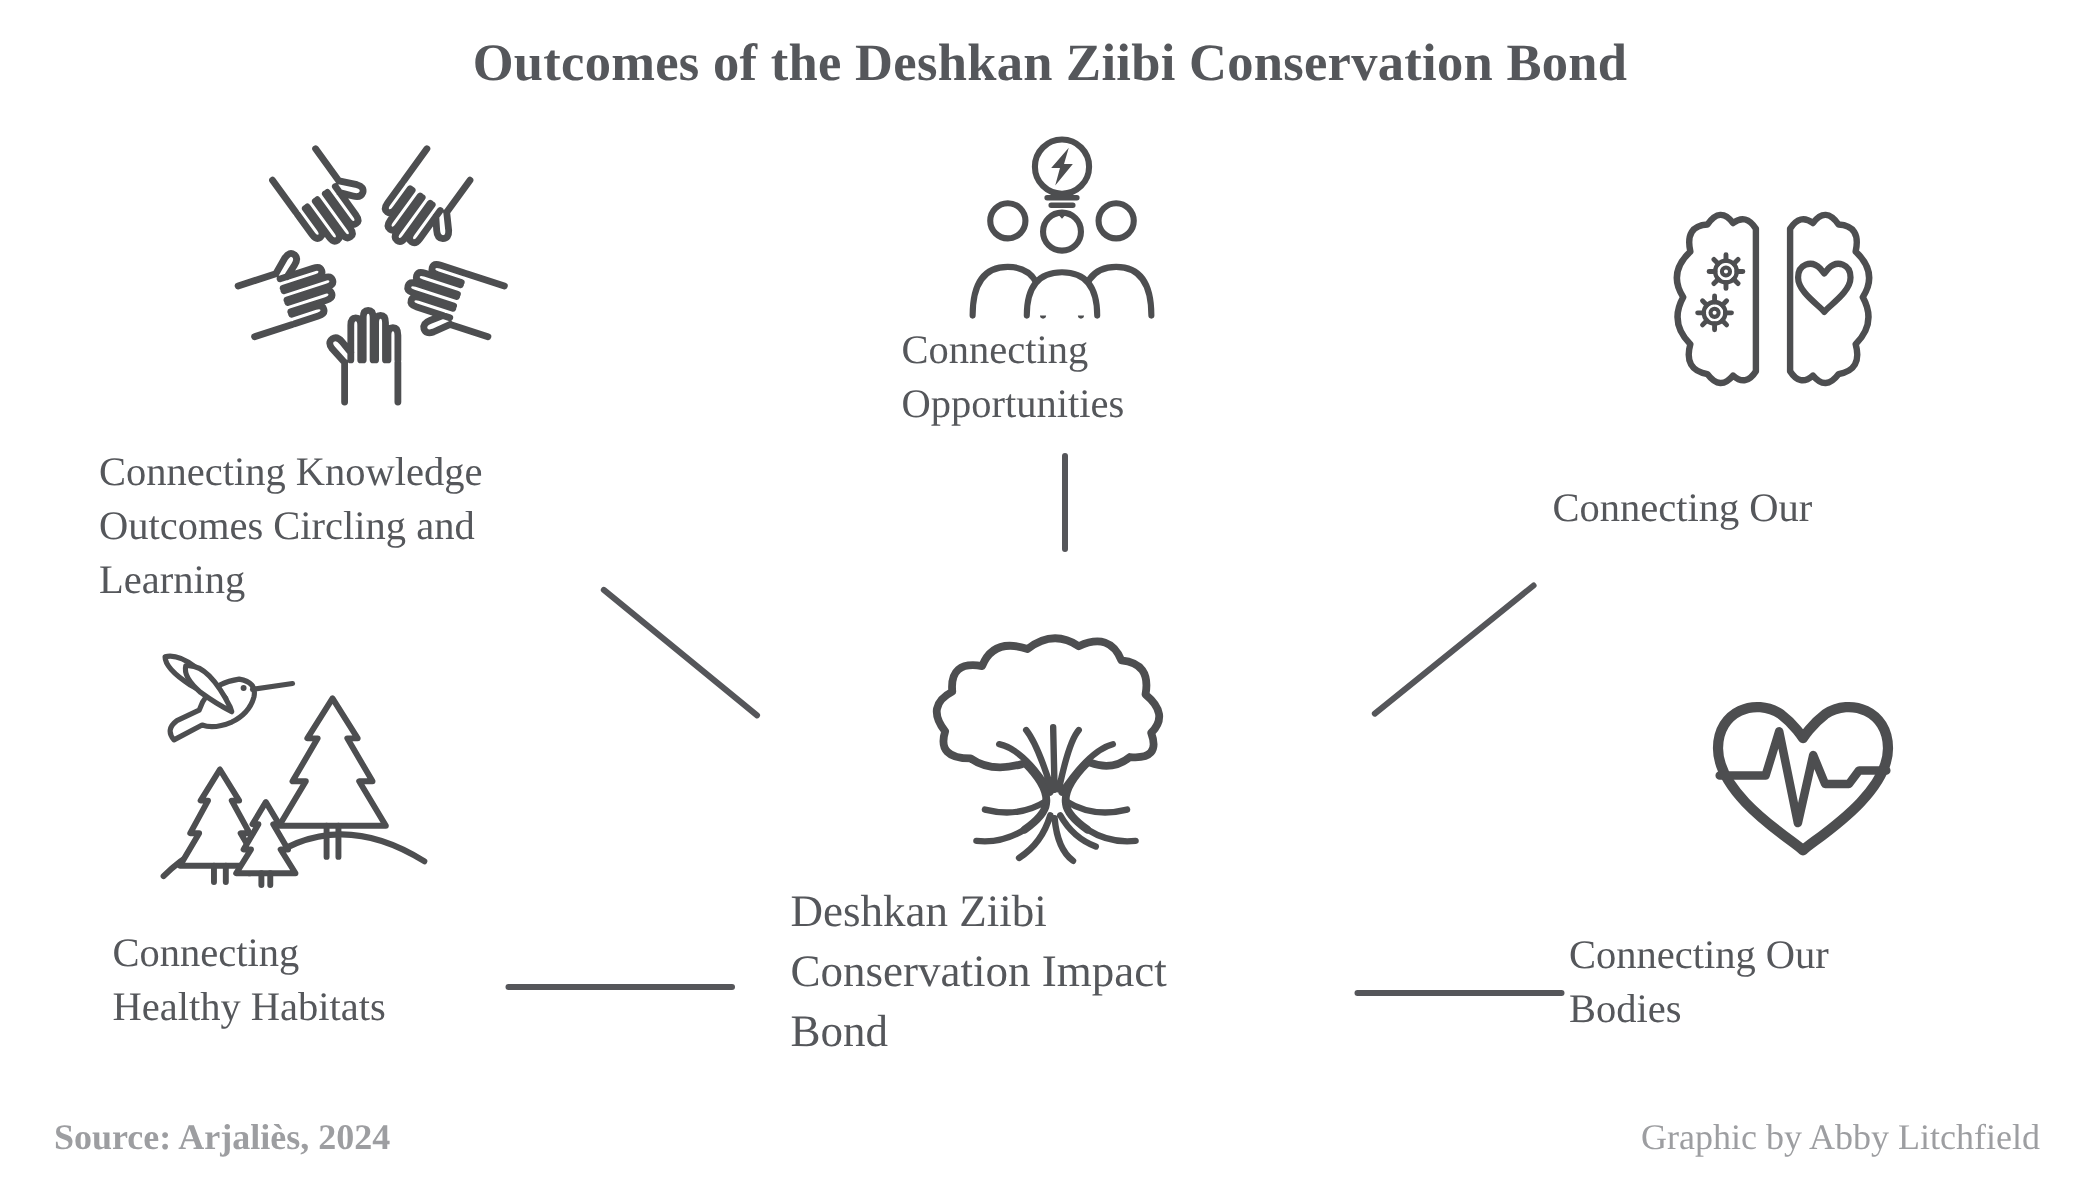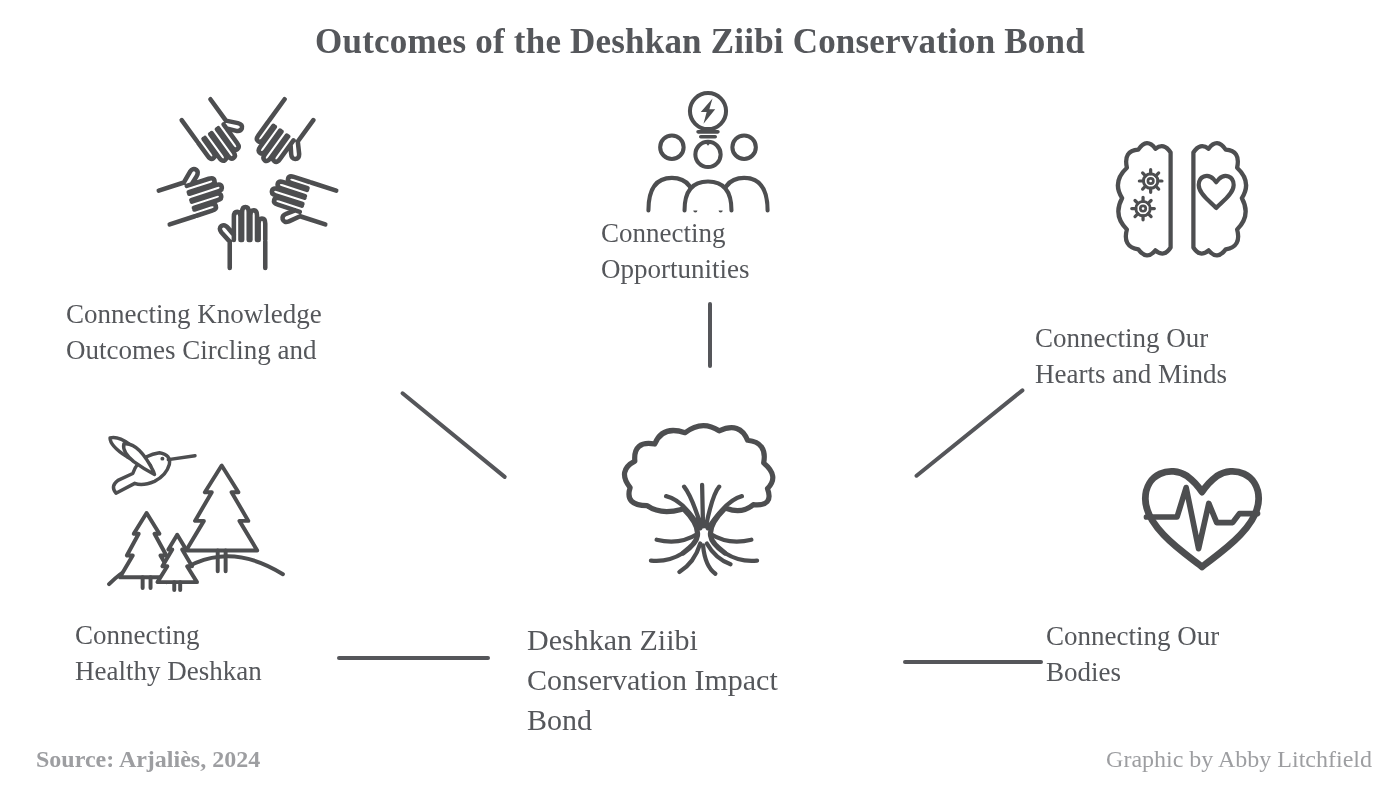--- a/index.html
+++ b/index.html
@@ -52,20 +52,21 @@
       <use href="#hand" transform="rotate(0) translate(0,62)"></use>
       <use href="#hand" transform="rotate(72) translate(0,62)"></use>
       <use href="#hand" transform="rotate(144) translate(0,62)"></use>
       <use href="#hand" transform="rotate(216) translate(0,62)"></use>
       <use href="#hand" transform="rotate(288) translate(0,62)"></use>
     </svg>
   </div>
   <div class="label" style="left:66px; top:296px; width:360px;">
     <div>Connecting Knowledge</div>
     <div>Outcomes Circling and</div>
+    <div>Learning</div>
   </div>
 
   <div class="icon-box" style="left:642px; top:84px; width:132px; height:130px;">
     <svg viewBox="-72 -82 144 144">
       <circle class="ink fillw" stroke-width="4.5" cx="-40" cy="-12" r="13"></circle>
       <path class="ink fillw" stroke-width="4.5" d="M-66,58 Q-66,22 -40,22 Q-14,22 -14,58"></path>
       <circle class="ink fillw" stroke-width="4.5" cx="40" cy="-12" r="13"></circle>
       <path class="ink fillw" stroke-width="4.5" d="M14,58 Q14,22 40,22 Q66,22 66,58"></path>
       <circle class="ink fillw" stroke-width="4.5" cx="0" cy="-4" r="14"></circle>
       <path class="ink fillw" stroke-width="4.5" d="M-26,58 Q-26,26 0,26 Q26,26 26,58"></path>
@@ -94,53 +95,52 @@
       </defs>
       <use href="#brainhalf"></use>
       <use href="#brainhalf" transform="scale(-1,1)"></use>
       <use href="#gear" transform="translate(-33,-20) scale(0.95)"></use>
       <use href="#gear" transform="translate(-41,9) scale(0.95)"></use>
       <path class="ink" stroke-width="3.8" transform="translate(36,-2) scale(1.15)" d="M0,9 C-3,5 -16,-3 -16,-12 C-16,-20 -8,-23 -2.5,-17.5 L0,-14.5 L2.5,-17.5 C8,-23 16,-20 16,-12 C16,-3 3,5 0,9 Z"></path>
     </svg>
   </div>
   <div class="label" style="left:1035px; top:320px; width:300px;">
     <div>Connecting Our</div>
-    <div>Hearts and Minds</div>
   </div>
 
   <div class="icon-box" style="left:100px; top:430px; width:190px; height:163px;">
     <svg viewBox="0 0 190 165">
       <path class="ink" stroke-width="4" d="M8,156 Q50,114 94,150 M66,154 Q120,106 184,146"></path>
       <path class="ink fillw" stroke-width="4" d="M122,36 L105,63 L112,63 L95,92 L104,92 L86,122 L158,122 L140,92 L149,92 L132,63 L139,63 Z"></path>
       <path class="ink" stroke-width="4" d="M118,122 L118,143 M126,122 L126,143"></path>
       <path class="ink fillw" stroke-width="4" d="M46,84 L33,105 L38,105 L26,127 L32,127 L19,149 L73,149 L60,127 L66,127 L54,105 L59,105 Z"></path>
       <path class="ink" stroke-width="4" d="M42,149 L42,160 M50,149 L50,160"></path>
       <path class="ink fillw" stroke-width="4" d="M77,106 L68,121 L72,121 L62,138 L67,138 L57,154 L97,154 L87,138 L92,138 L82,121 L86,121 Z"></path>
       <path class="ink" stroke-width="4" d="M74,154 L74,162 M80,154 L80,162"></path>
       <path class="ink fillw" stroke-width="3.5" d="M59,23 Q71,25 69,35 Q66,46 54,52 Q42,57 34,54 L15,64 Q9,57 17,51 L32,44 Q36,32 46,27 Q52,24 59,23 Z"></path>
       <path class="ink fillw" stroke-width="3.5" d="M50,36 Q24,4 9,8 Q9,16 26,27 Q40,35 50,39 Z"></path>
       <path class="ink fillw" stroke-width="3.5" d="M53,42 Q38,12 23,14 Q21,22 33,32 Q44,40 54,45 Z"></path>
       <path class="ink" stroke-width="3.5" d="M68,30 L95,26"></path>
       <circle class="inkfill" cx="62" cy="29" r="2"></circle>
     </svg>
   </div>
   <div class="label" style="left:75px; top:617px; width:250px;">
     <div>Connecting</div>
-    <div>Healthy Deshkan</div>
+    <div>Healthy Habitats</div>
   </div>
 
   <div class="icon-box" style="left:614px; top:400px; width:180px; height:198px;">
     <svg viewBox="-95 -78 190 186">
       <path class="ink fillw" stroke-width="5.5" d="M-24,26 Q-46,32 -60,22 Q-84,22 -78,3 Q-92,-15 -73,-25 Q-75,-47 -52,-43 Q-44,-63 -20,-55 Q-2,-69 16,-57 Q38,-67 46,-47 Q67,-45 63,-23 Q80,-9 67,4 Q74,23 52,21 Q40,31 24,25"></path>
       <path class="ink" stroke-width="4.5" d="M-4,46 Q-22,16 -40,12 M-3,44 Q-13,12 -21,2 M-1,44 L-2,0 M2,44 Q9,10 16,2 M4,46 Q24,16 40,12"></path>
       <path class="ink" stroke-width="5.5" d="M-22,25 Q-5,42 -7,54 Q-8,62 -22,72 M22,25 Q5,42 7,54 Q8,62 22,72"></path>
       <path class="ink" stroke-width="4.5" d="M-7,52 Q-26,64 -50,58 M-22,72 Q-38,82 -56,80 M-4,62 Q-10,82 -26,92 M-1,64 Q1,86 12,94 M7,52 Q26,64 50,58 M22,72 Q38,82 56,80 M3,62 Q12,78 28,84"></path>
     </svg>
   </div>
-  <div class="label center-label" style="left:527px; top:620px; width:350px;">
+  <div class="label center-label" style="left:527px; top:588px; width:350px;">
     <div>Deshkan Ziibi</div>
     <div>Conservation Impact</div>
     <div>Bond</div>
   </div>
 
   <div class="icon-box" style="left:1134px; top:450px; width:136px; height:134px;">
     <svg viewBox="-60 -56 120 116">
       <path class="ink fillw" stroke-width="6" d="M0,46 C-6,40 -50,14 -50,-14 C-50,-36 -28,-44 -13,-34 C-5,-28 0,-20 0,-20 C0,-20 5,-28 13,-34 C28,-44 50,-36 50,-14 C50,14 6,40 0,46 Z"></path>
       <path class="ink" stroke-width="5" d="M-49,2 L-22,2 L-14,-24 L-3,30 L6,-10 L13,7 L27,7 L33,-1 L49,-1"></path>
     </svg>
@@ -150,15 +150,15 @@
     <div>Bodies</div>
   </div>
 
   <div class="connector vert" style="left:708px; top:302px; height:66px;"></div>
   <div class="connector" style="left:401px; top:390px; width:136px; transform-origin:left center; transform:rotate(39.3deg);"></div>
   <div class="connector" style="left:915px; top:475px; width:140px; transform-origin:left center; transform:rotate(-38.9deg);"></div>
   <div class="connector" style="left:337px; top:656px; width:153px;"></div>
   <div class="connector" style="left:903px; top:660px; width:140px;"></div>
 
   <div class="footer-text" style="left:36px;font-weight:bold;">Source: Arjaliès, 2024</div>
-  <div class="footer-text" style="right:28px;">Graphic by Abby Litchfield</div>
+  <div class="footer-text" style="right:40px;">Graphic by Abby Litchfield</div>
 
 </div>
 
 </body></html>

